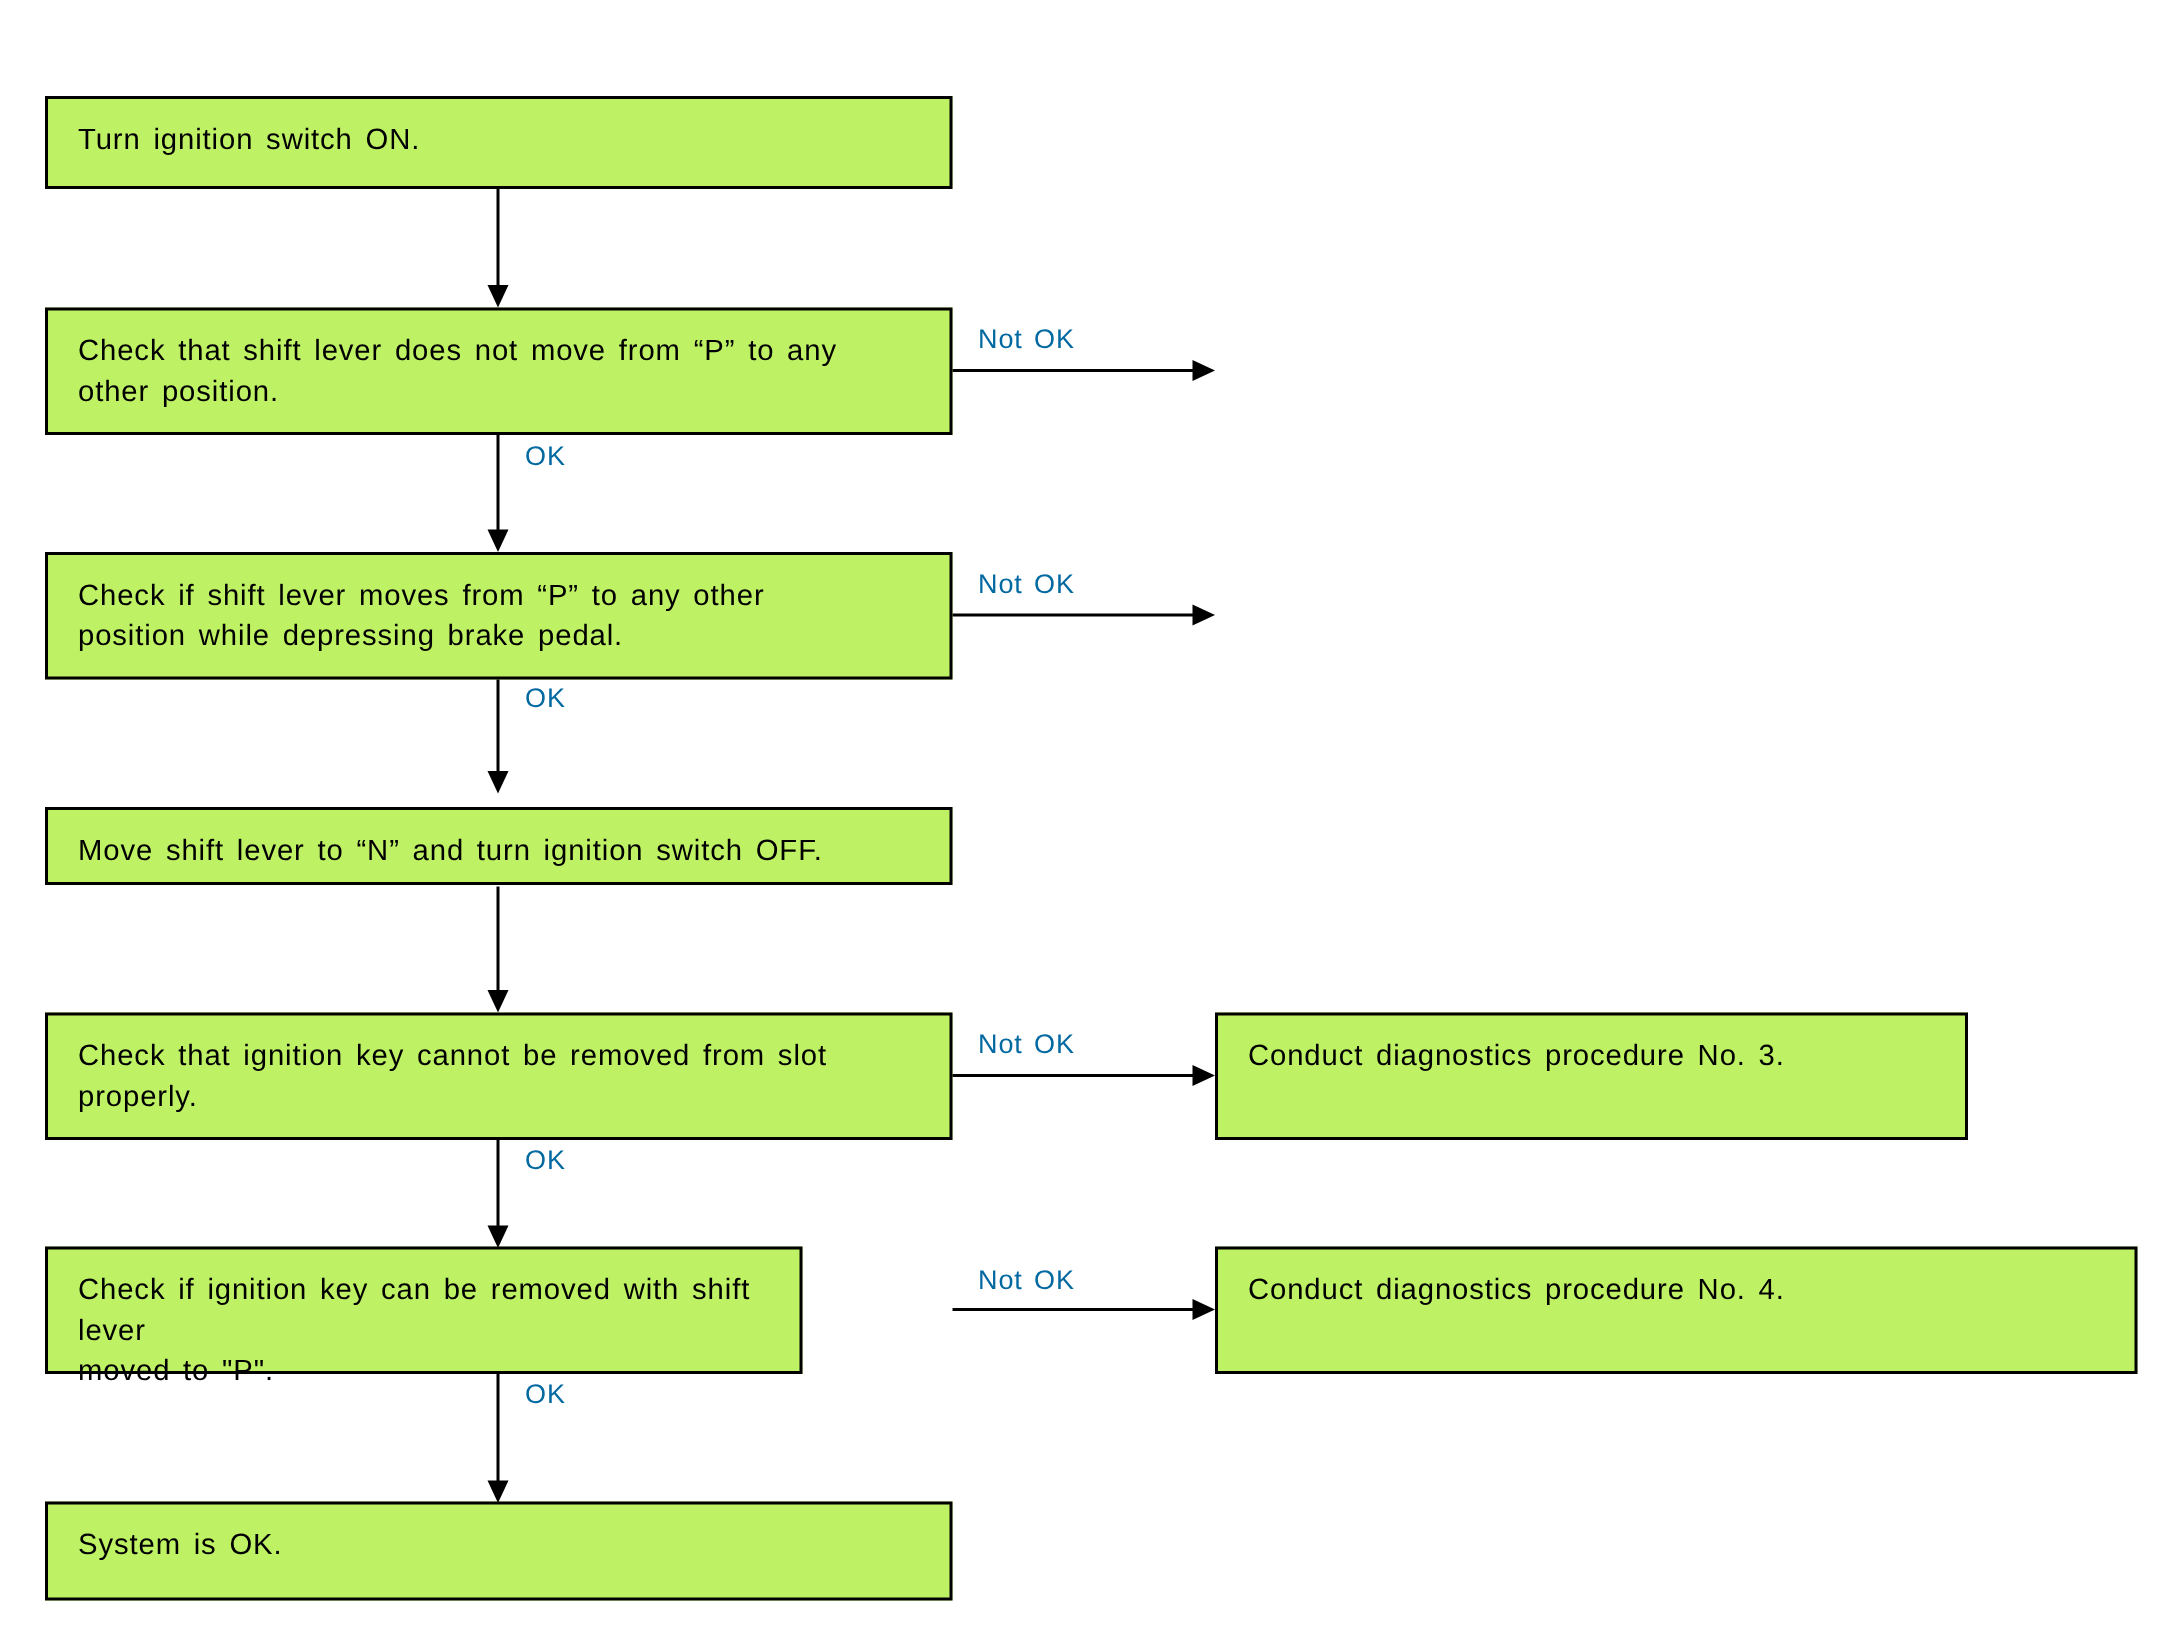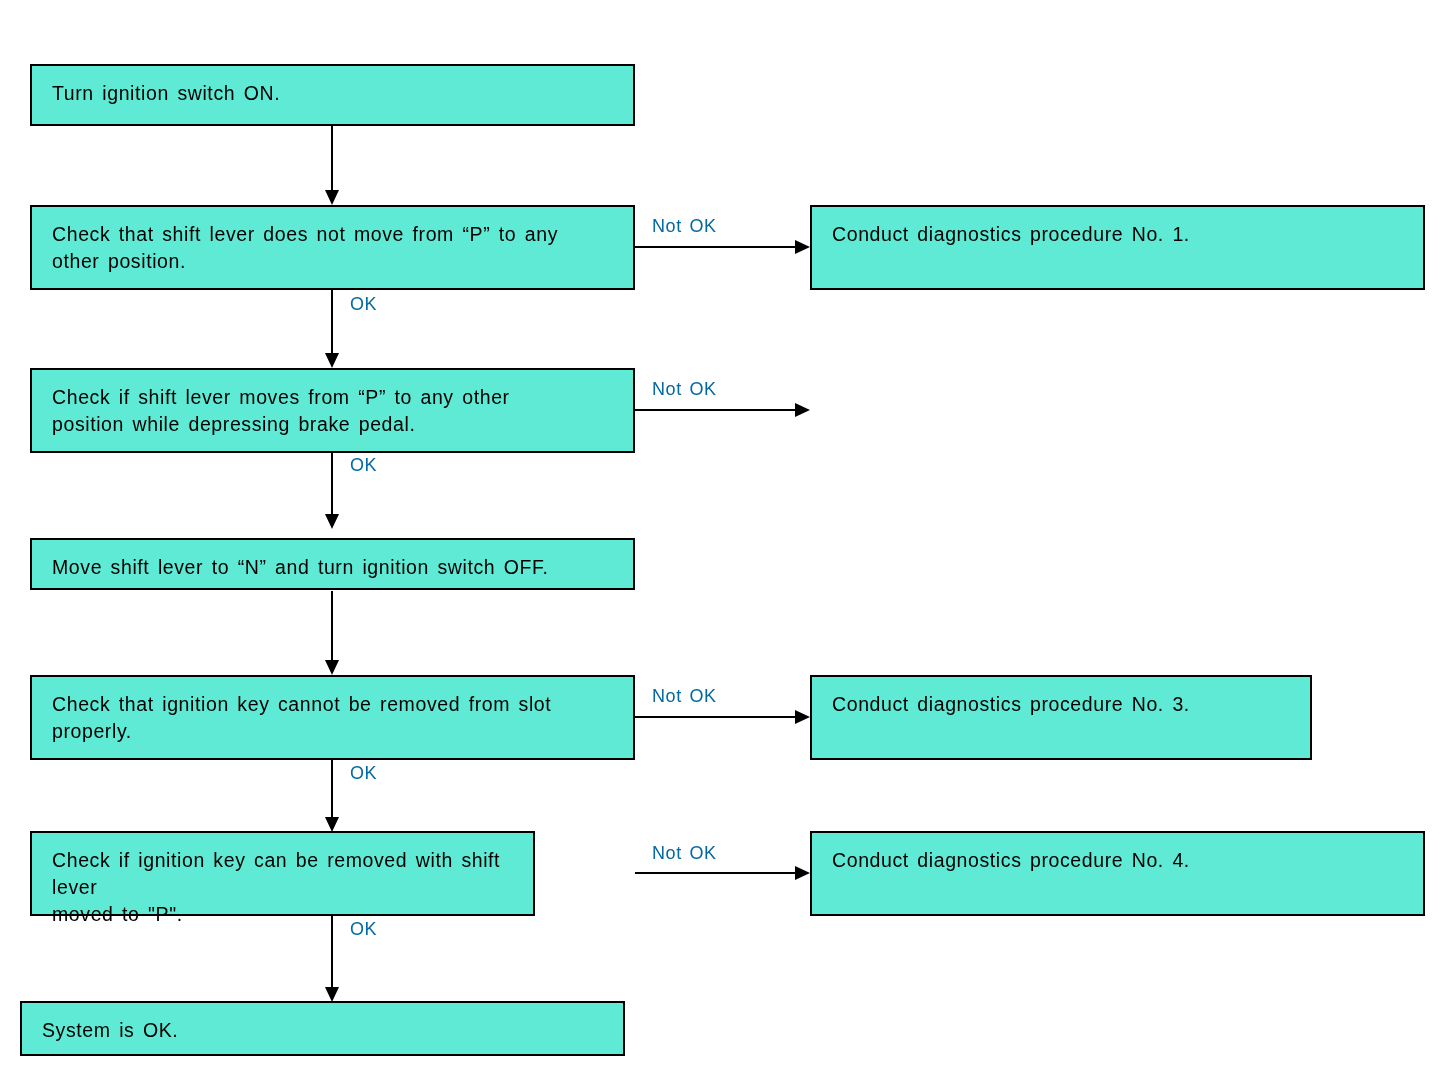--- a/index.html
+++ b/index.html
@@ -15,21 +15,21 @@
     position: relative;
     width: 1456px;
     height: 1092px;
     background: #ffffff;
     overflow: hidden;
   }
   .node {
     position: absolute;
     box-sizing: border-box;
     border: 2px solid #000000;
-    background: #5eead4;
+    background: #bef264;
   }
   .node-text {
     position: absolute;
     left: 20px;
     top: 14px;
     right: 10px;
     font-size: 19.5px;
     line-height: 27px;
     letter-spacing: 0.6px;
     word-spacing: 2.5px;
@@ -97,27 +97,24 @@
   <div class="node" style="left:30px; top:675px; width:605px; height:85px;">
     <div class="node-text">Check that ignition key cannot be removed from slot
 properly.</div>
   </div>
 
   <div class="node" style="left:30px; top:831px; width:505px; height:85px;">
     <div class="node-text">Check if ignition key can be removed with shift lever
 moved to "P".</div>
   </div>
 
-  <div class="node" style="left:20px; top:1001px; width:605px; height:55px;">
+  <div class="node" style="left:30px; top:1001px; width:605px; height:66px;">
     <div class="node-text">System is OK.</div>
   </div>
 
-  <div class="node" style="left:810px; top:205px; width:615px; height:85px;">
-    <div class="node-text">Conduct diagnostics procedure No. 1.</div>
-  </div>
 
 
   <div class="node" style="left:810px; top:675px; width:502px; height:85px;">
     <div class="node-text">Conduct diagnostics procedure No. 3.</div>
   </div>
 
   <div class="node" style="left:810px; top:831px; width:615px; height:85px;">
     <div class="node-text">Conduct diagnostics procedure No. 4.</div>
   </div>
 

